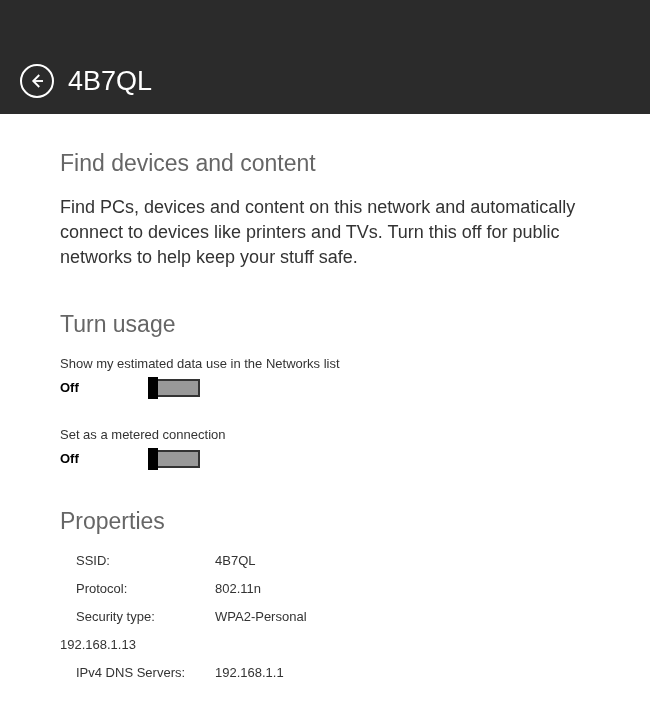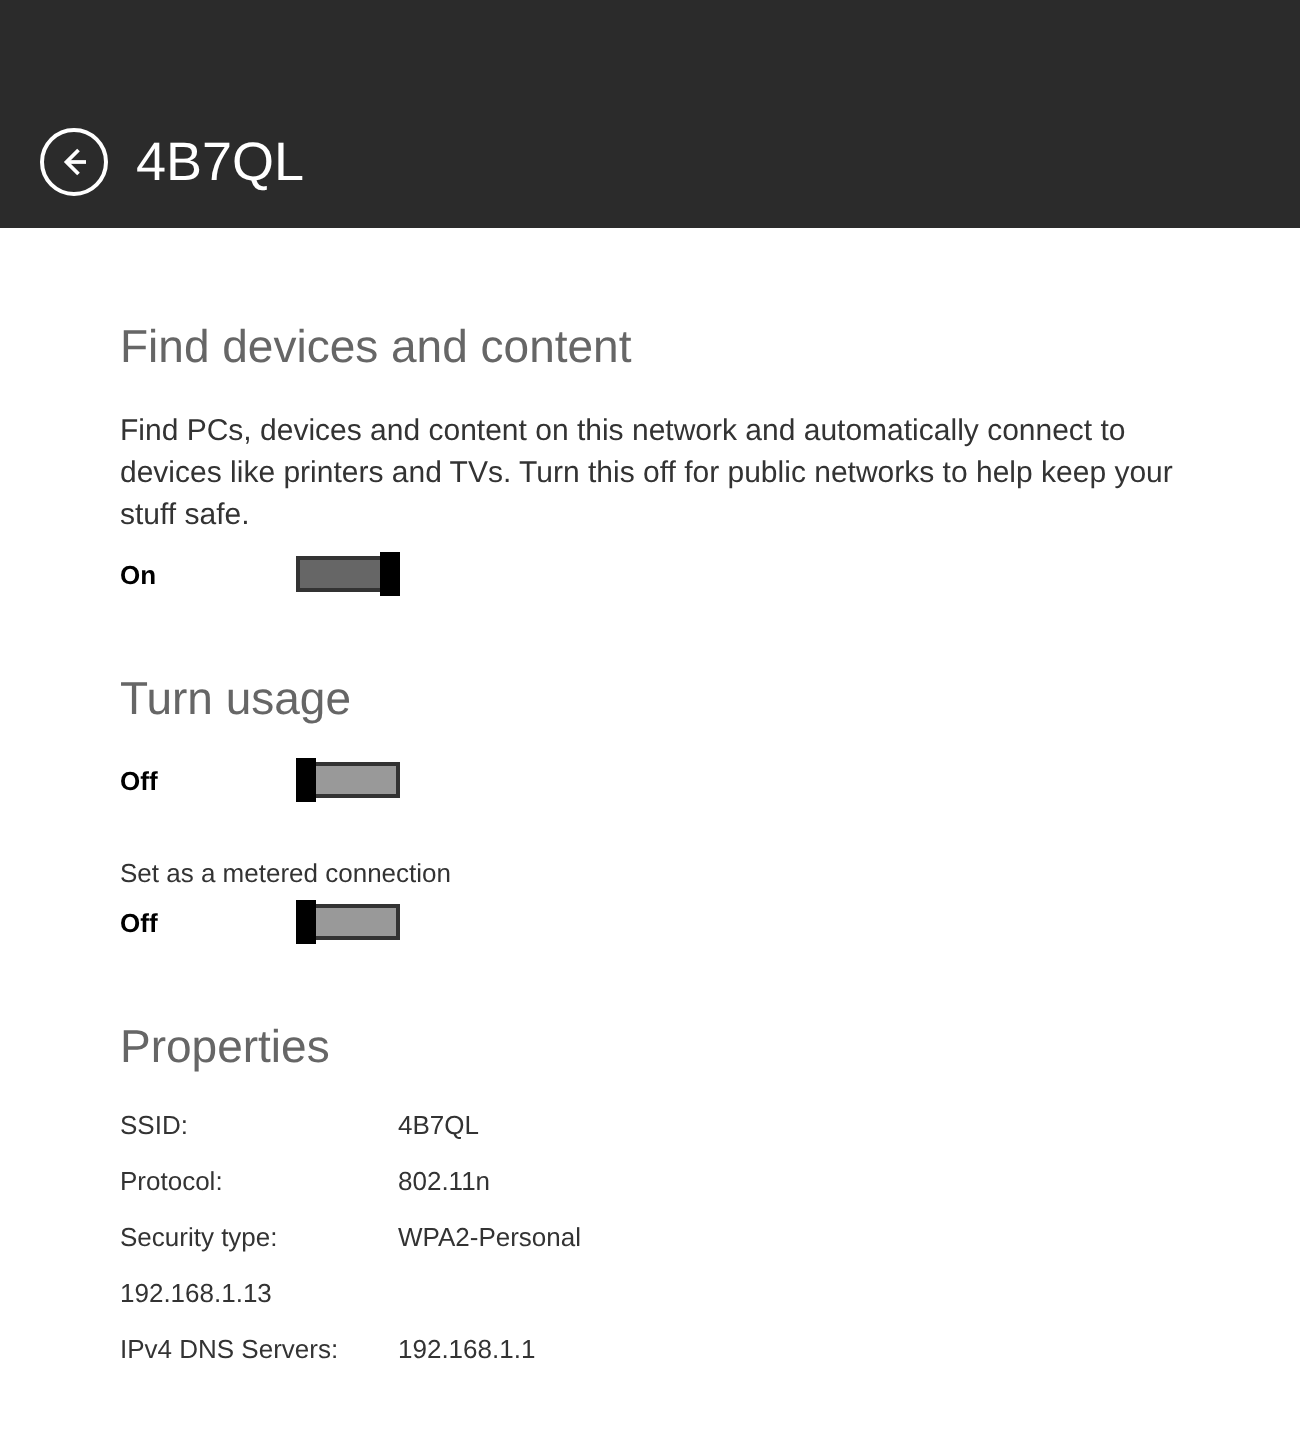--- a/index.html
+++ b/index.html
@@ -36,33 +36,33 @@
       width: 18px;
       height: 18px;
     }
     .page-title {
       color: #ffffff;
       font-size: 27px;
       font-weight: 300;
       margin-left: 14px;
     }
     .content {
-      padding: 46px 60px 0 60px;
+      padding: 36px 60px 0 60px;
     }
     .section {
       margin-bottom: 40px;
     }
     .section-title {
       font-size: 23px;
       font-weight: 300;
       color: #666666;
       margin-bottom: 18px;
     }
     .section-description {
-      font-size: 15px;
+      font-size: 18px;
       color: #333333;
       line-height: 1.4;
       margin-bottom: 10px;
     }
     .toggle-row {
       display: flex;
       align-items: center;
       margin-bottom: 30px;
     }
     .toggle-label {
@@ -116,20 +116,21 @@
       margin-top: 6px;
     }
     .property-row {
       display: flex;
       margin-bottom: 13px;
     }
     .property-key {
       font-size: 13px;
       color: #333333;
       width: 139px;
+      margin-left: 16px;
     }
     .property-value {
       font-size: 13px;
       color: #333333;
     }
   </style>
 </head>
 <body>
 
 <div class="header">
@@ -140,32 +141,27 @@
     </svg>
   </div>
   <div class="page-title">4B7QL</div>
 </div>
 
 <div class="content">
 
   <div class="section">
     <div class="section-title">Find devices and content</div>
     <div class="section-description">Find PCs, devices and content on this network and automatically connect to devices like printers and TVs. Turn this off for public networks to help keep your stuff safe.</div>
-    <div class="toggle-row">
-      <div class="toggle-label">On</div>
-      <div class="toggle on">
-        <div class="toggle-thumb"></div>
-      </div>
-    </div>
   </div>
 
   <div class="section">
     <div class="section-title">Turn usage</div>
 
     <div class="setting-block">
+      <div class="setting-label">Show my estimated data use in the Networks list</div>
       <div class="toggle-row">
         <div class="toggle-label">Off</div>
         <div class="toggle off">
           <div class="toggle-track-fill"></div>
           <div class="toggle-thumb"></div>
         </div>
       </div>
     </div>
 
     <div class="setting-block">

